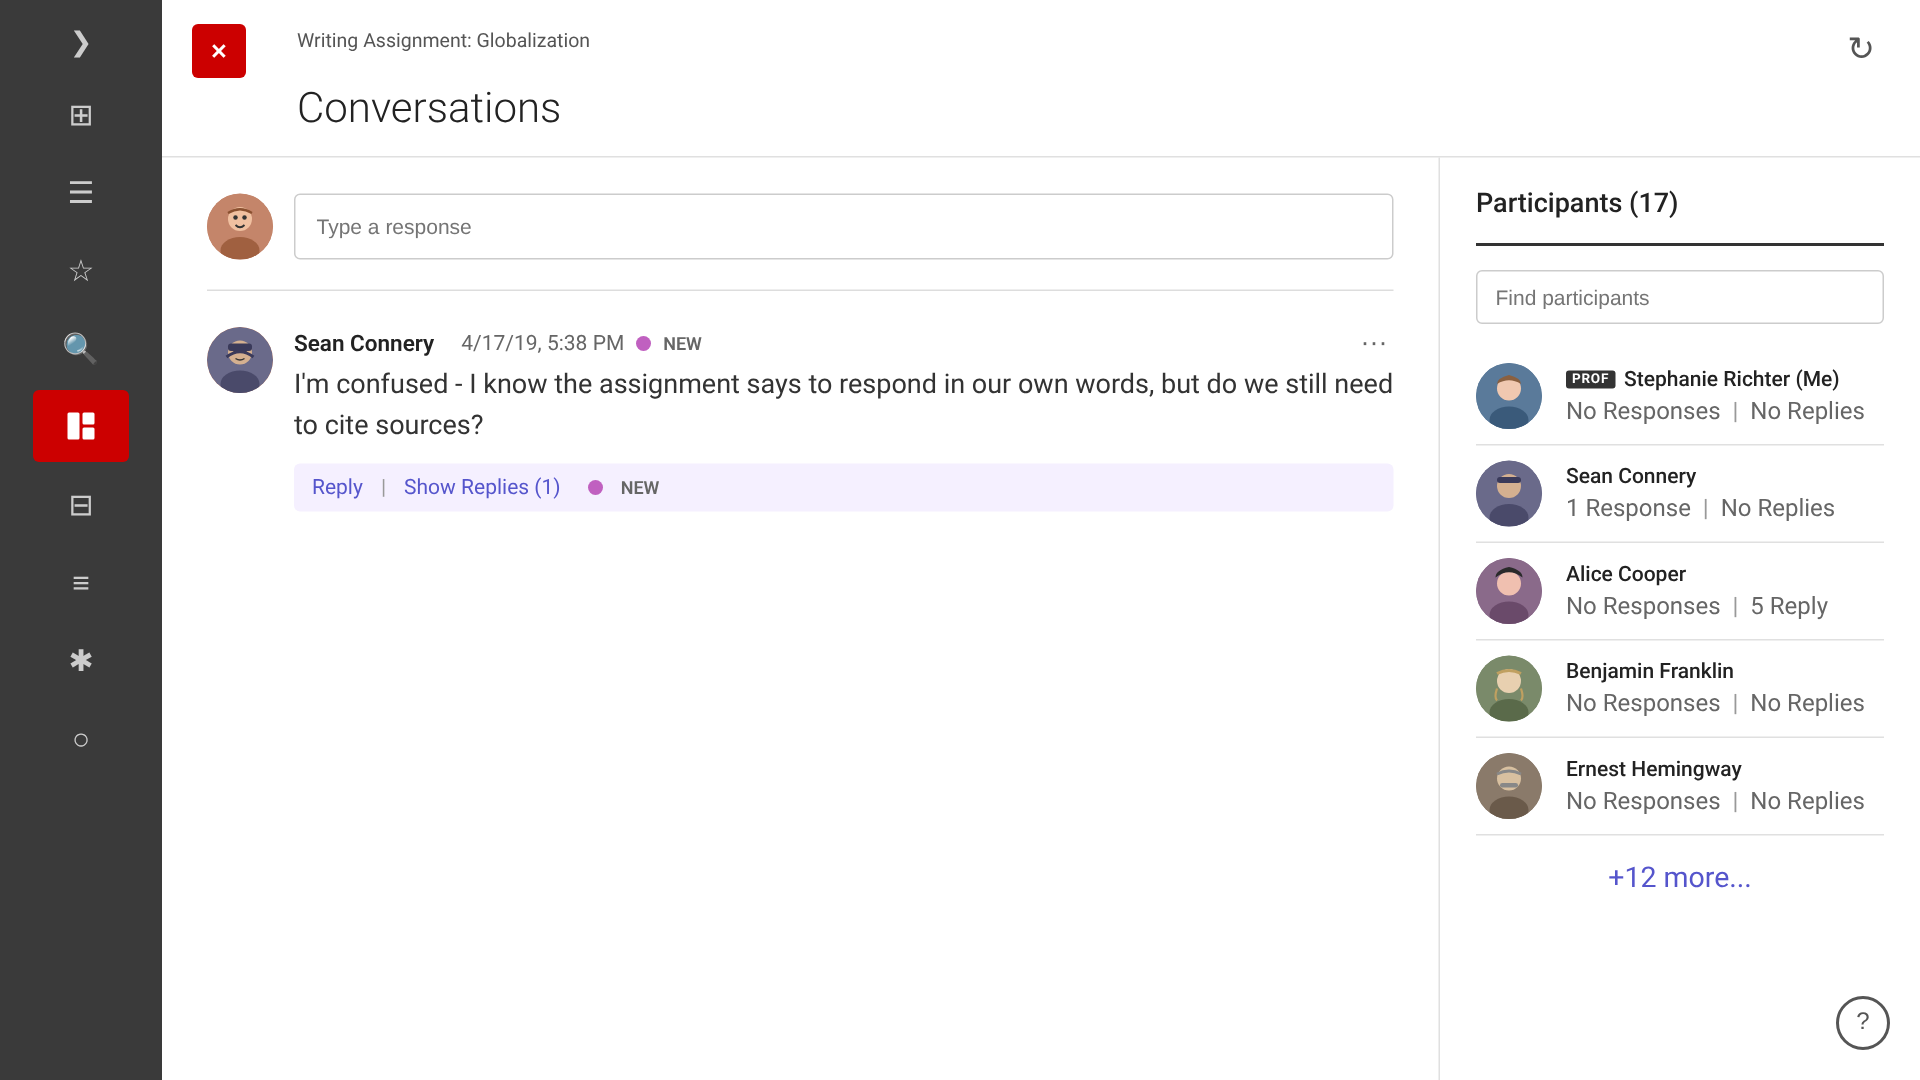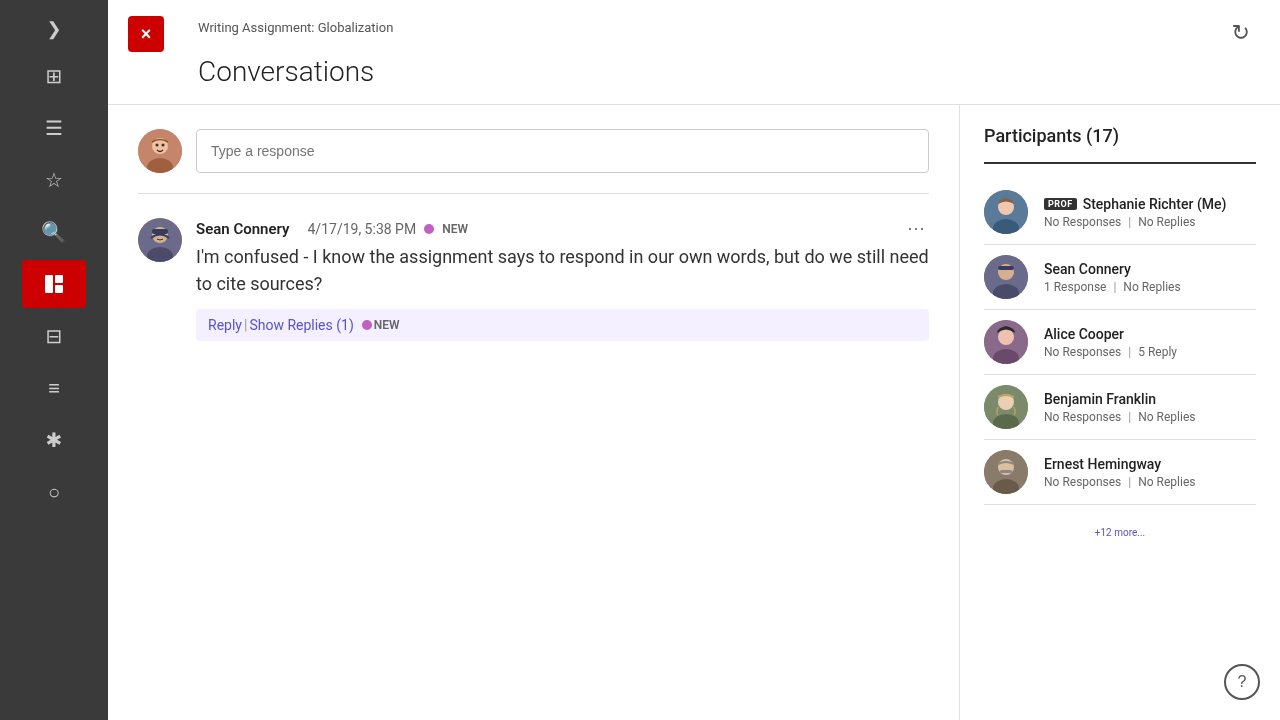--- a/index.html
+++ b/index.html
@@ -231,21 +231,21 @@
     .post-text {
       font-size: 18px;
       line-height: 1.5;
       color: #333;
       margin-bottom: 12px;
     }
 
     .post-actions {
       display: flex;
       align-items: center;
-      gap: 2px;
+      gap: 12px;
       background: #f5f0ff;
       padding: 8px 12px;
       border-radius: 4px;
     }
 
     .reply-link {
       color: #5555cc;
       font-size: 14px;
       text-decoration: none;
       cursor: pointer;
@@ -336,37 +336,37 @@
       letter-spacing: 0.5px;
     }
 
     .participant-name {
       font-size: 14px;
       font-weight: 500;
       color: #222;
     }
 
     .participant-stats {
-      font-size: 12px;
+      font-size: 16px;
       color: #666;
     }
 
     .stat-separator {
       margin: 0 4px;
       color: #999;
     }
 
     .more-participants {
       text-align: center;
       padding: 16px 0;
     }
 
     .more-participants a {
       color: #5555cc;
-      font-size: 10px;
+      font-size: 19px;
       text-decoration: none;
       cursor: pointer;
     }
 
     
     .help-btn {
       position: absolute;
       bottom: 20px;
       right: 20px;
       width: 36px;
@@ -472,20 +472,21 @@
               <span class="new-badge" style="margin-left:6px;"></span>
               <span class="new-label">NEW</span>
             </div>
           </div>
         </div>
       </div>
 
       <div class="participants-panel">
         <div class="participants-title">Participants (17)</div>
 
+        <input class="find-participants-input" type="text" placeholder="Find participants" style="">
 
         
         <div class="participant-item">
           <div class="participant-avatar" style="background:#5a7a9a;">
             <svg viewBox="0 0 44 44" width="44" height="44" xmlns="http://www.w3.org/2000/svg">
               <circle cx="22" cy="22" r="22" fill="#5a7a9a"></circle>
               <circle cx="22" cy="17" r="8" fill="#f0c8b0"></circle>
               <ellipse cx="22" cy="38" rx="13" ry="9" fill="#3a5a7a"></ellipse>
               <path d="M14 14 Q22 9 30 14 Q30 10 22 8 Q14 10 14 14" fill="#8a6040"></path>
             </svg>

